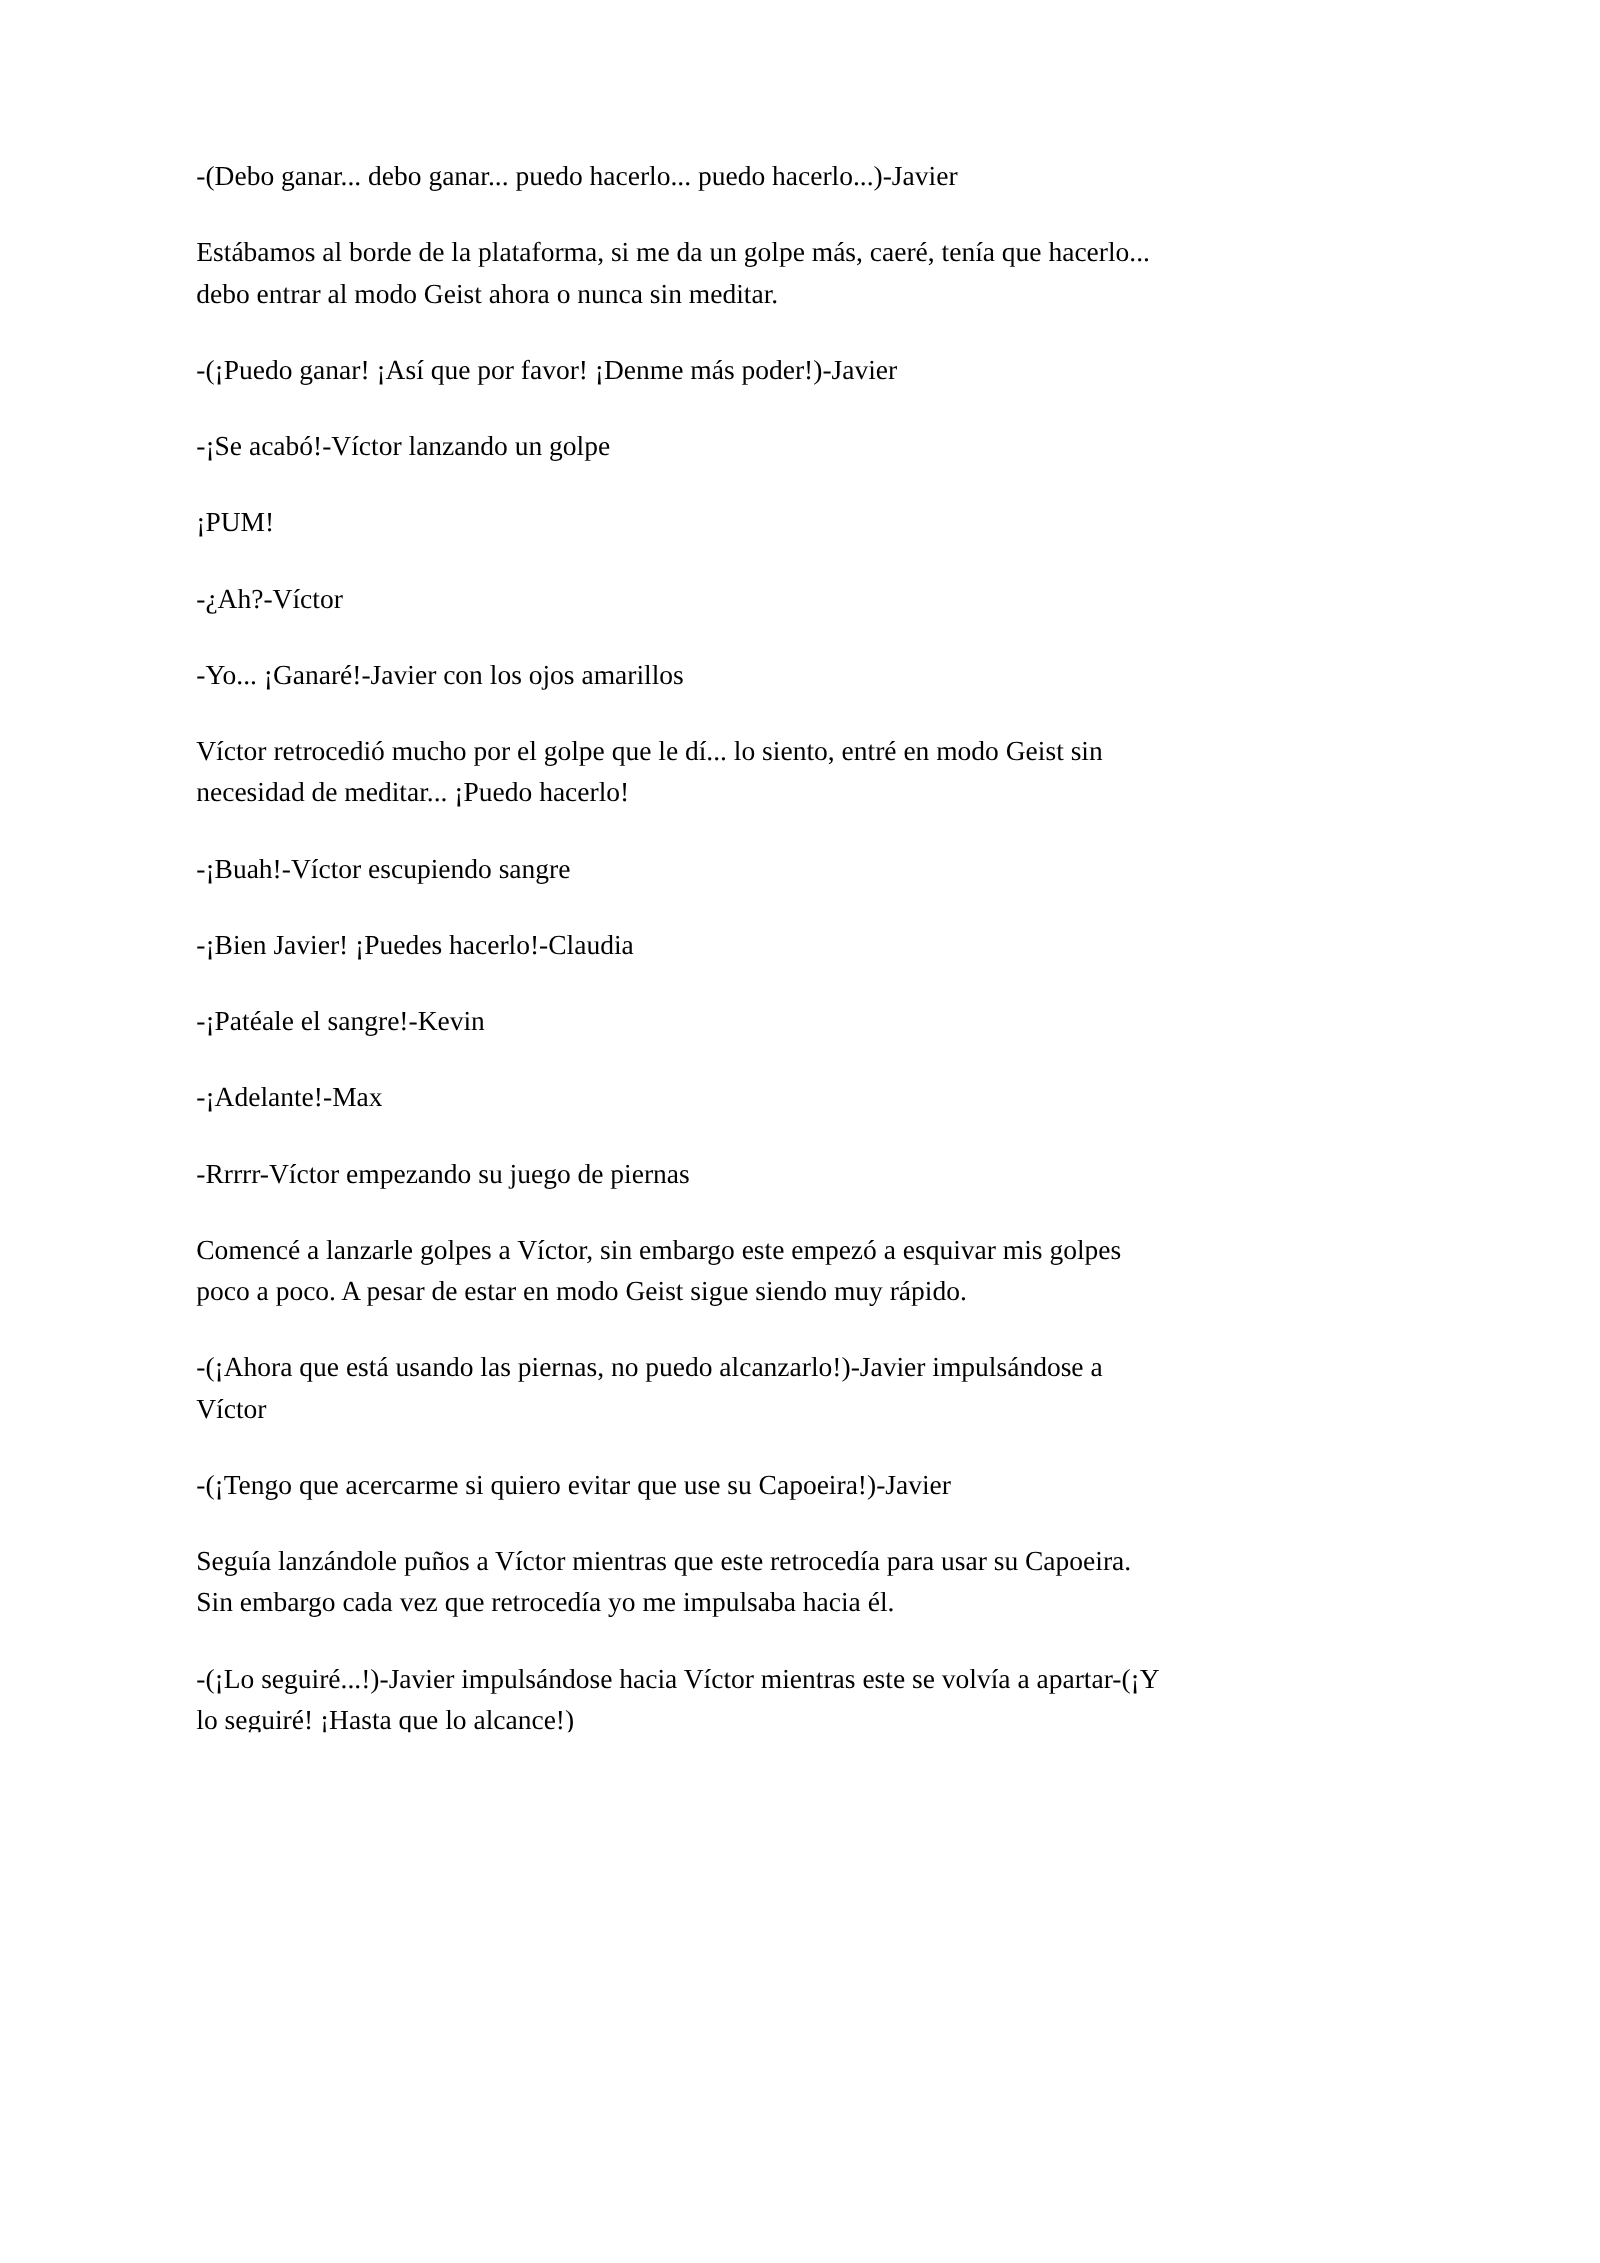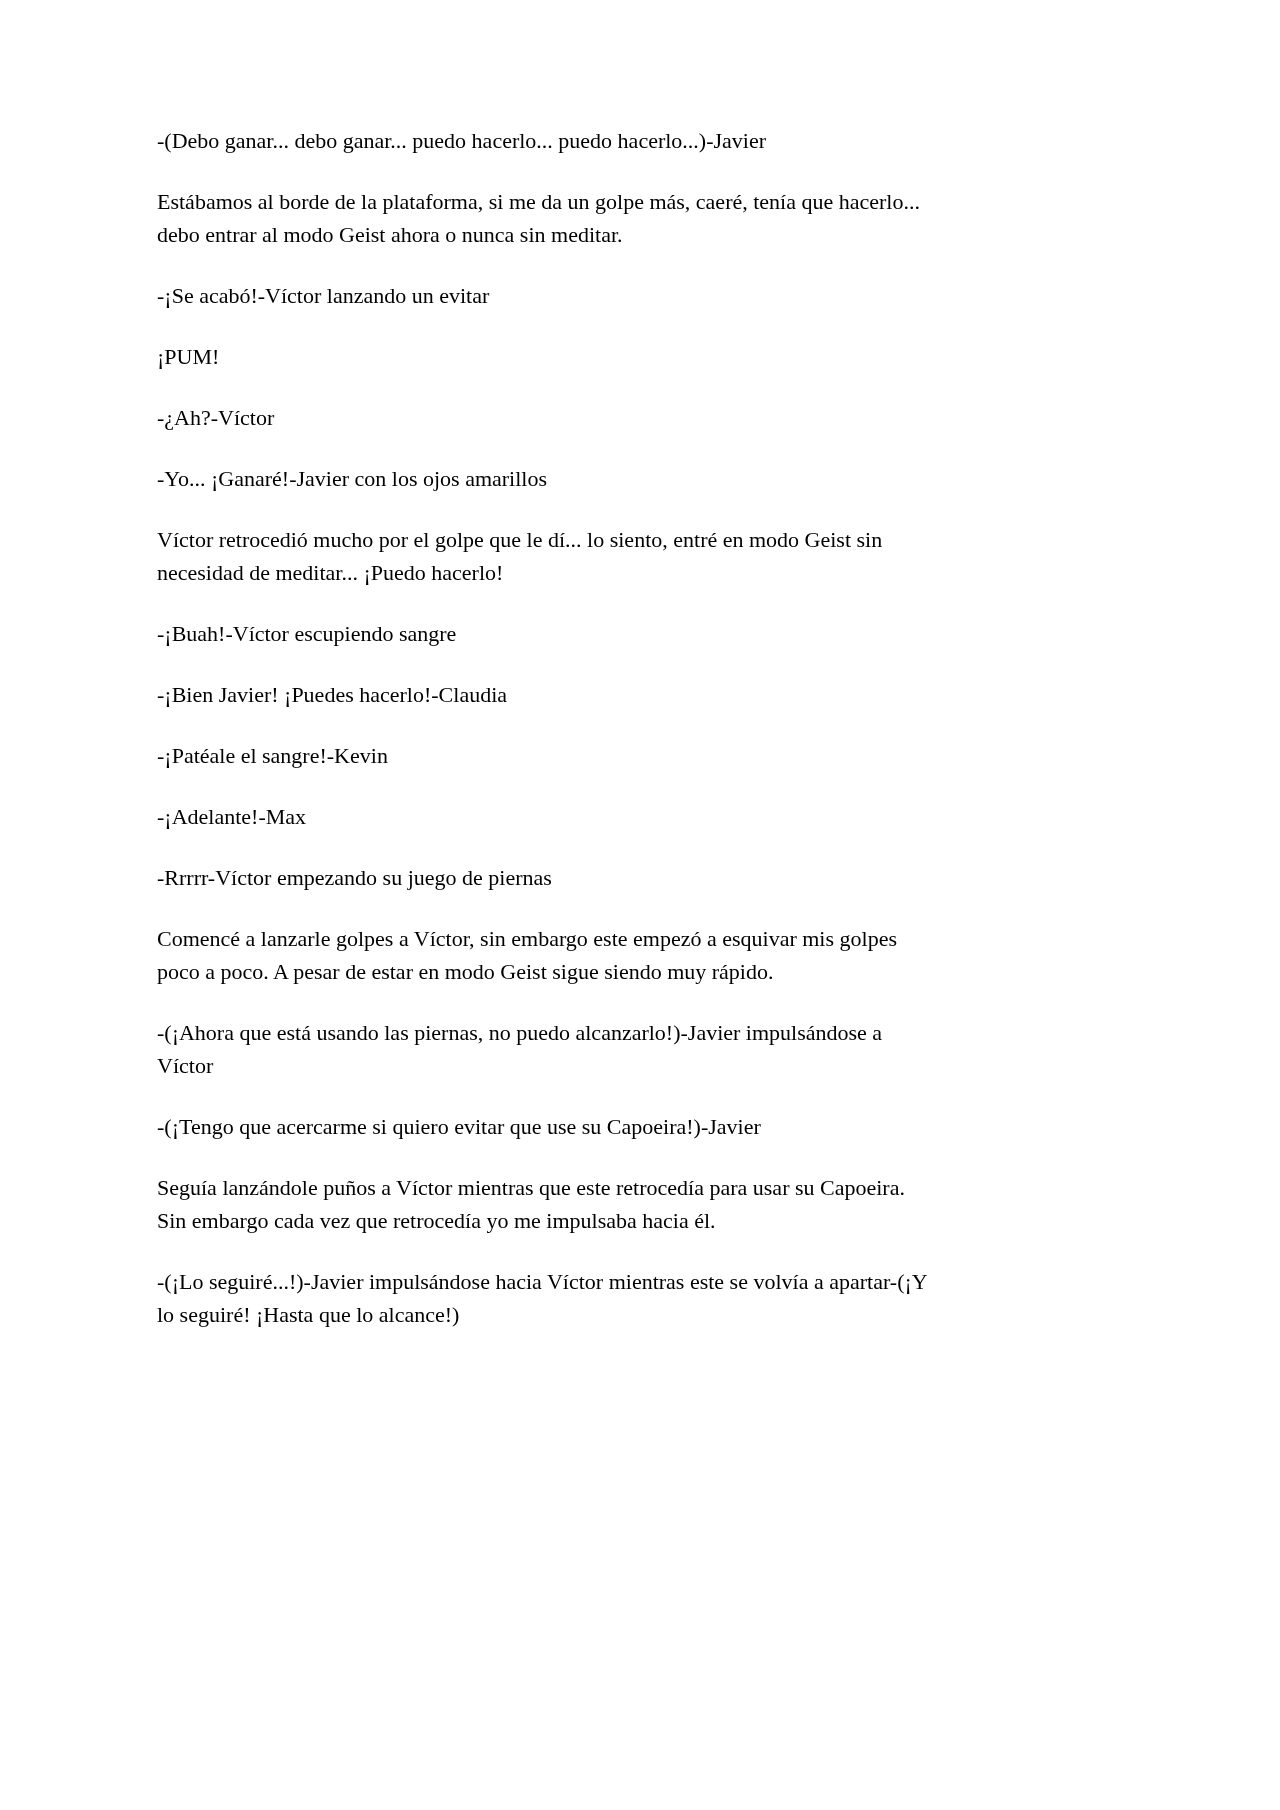--- a/index.html
+++ b/index.html
@@ -30,21 +30,22 @@
   }
 </style>
 </head>
 <body>
 
 <div class="page">
   <div class="doc-content">
     <p class="para">-(Debo ganar... debo ganar... puedo hacerlo... puedo hacerlo...)-Javier</p>
     <p class="para">Estábamos al borde de la plataforma, si me da un golpe más, caeré, tenía que hacerlo...
 debo entrar al modo Geist ahora o nunca sin meditar.</p>
-    <p class="para">-¡Se acabó!-Víctor lanzando un evitar</p>
+    <p class="para">-(¡Puedo ganar! ¡Así que por favor! ¡Denme más poder!)-Javier</p>
+    <p class="para">-¡Se acabó!-Víctor lanzando un golpe</p>
     <p class="para">¡PUM!</p>
     <p class="para">-¿Ah?-Víctor</p>
     <p class="para">-Yo... ¡Ganaré!-Javier con los ojos amarillos</p>
     <p class="para">Víctor retrocedió mucho por el golpe que le dí... lo siento, entré en modo Geist sin
 necesidad de meditar... ¡Puedo hacerlo!</p>
     <p class="para">-¡Buah!-Víctor escupiendo sangre</p>
     <p class="para">-¡Bien Javier! ¡Puedes hacerlo!-Claudia</p>
     <p class="para">-¡Patéale el sangre!-Kevin</p>
     <p class="para">-¡Adelante!-Max</p>
     <p class="para">-Rrrrr-Víctor empezando su juego de piernas</p>

